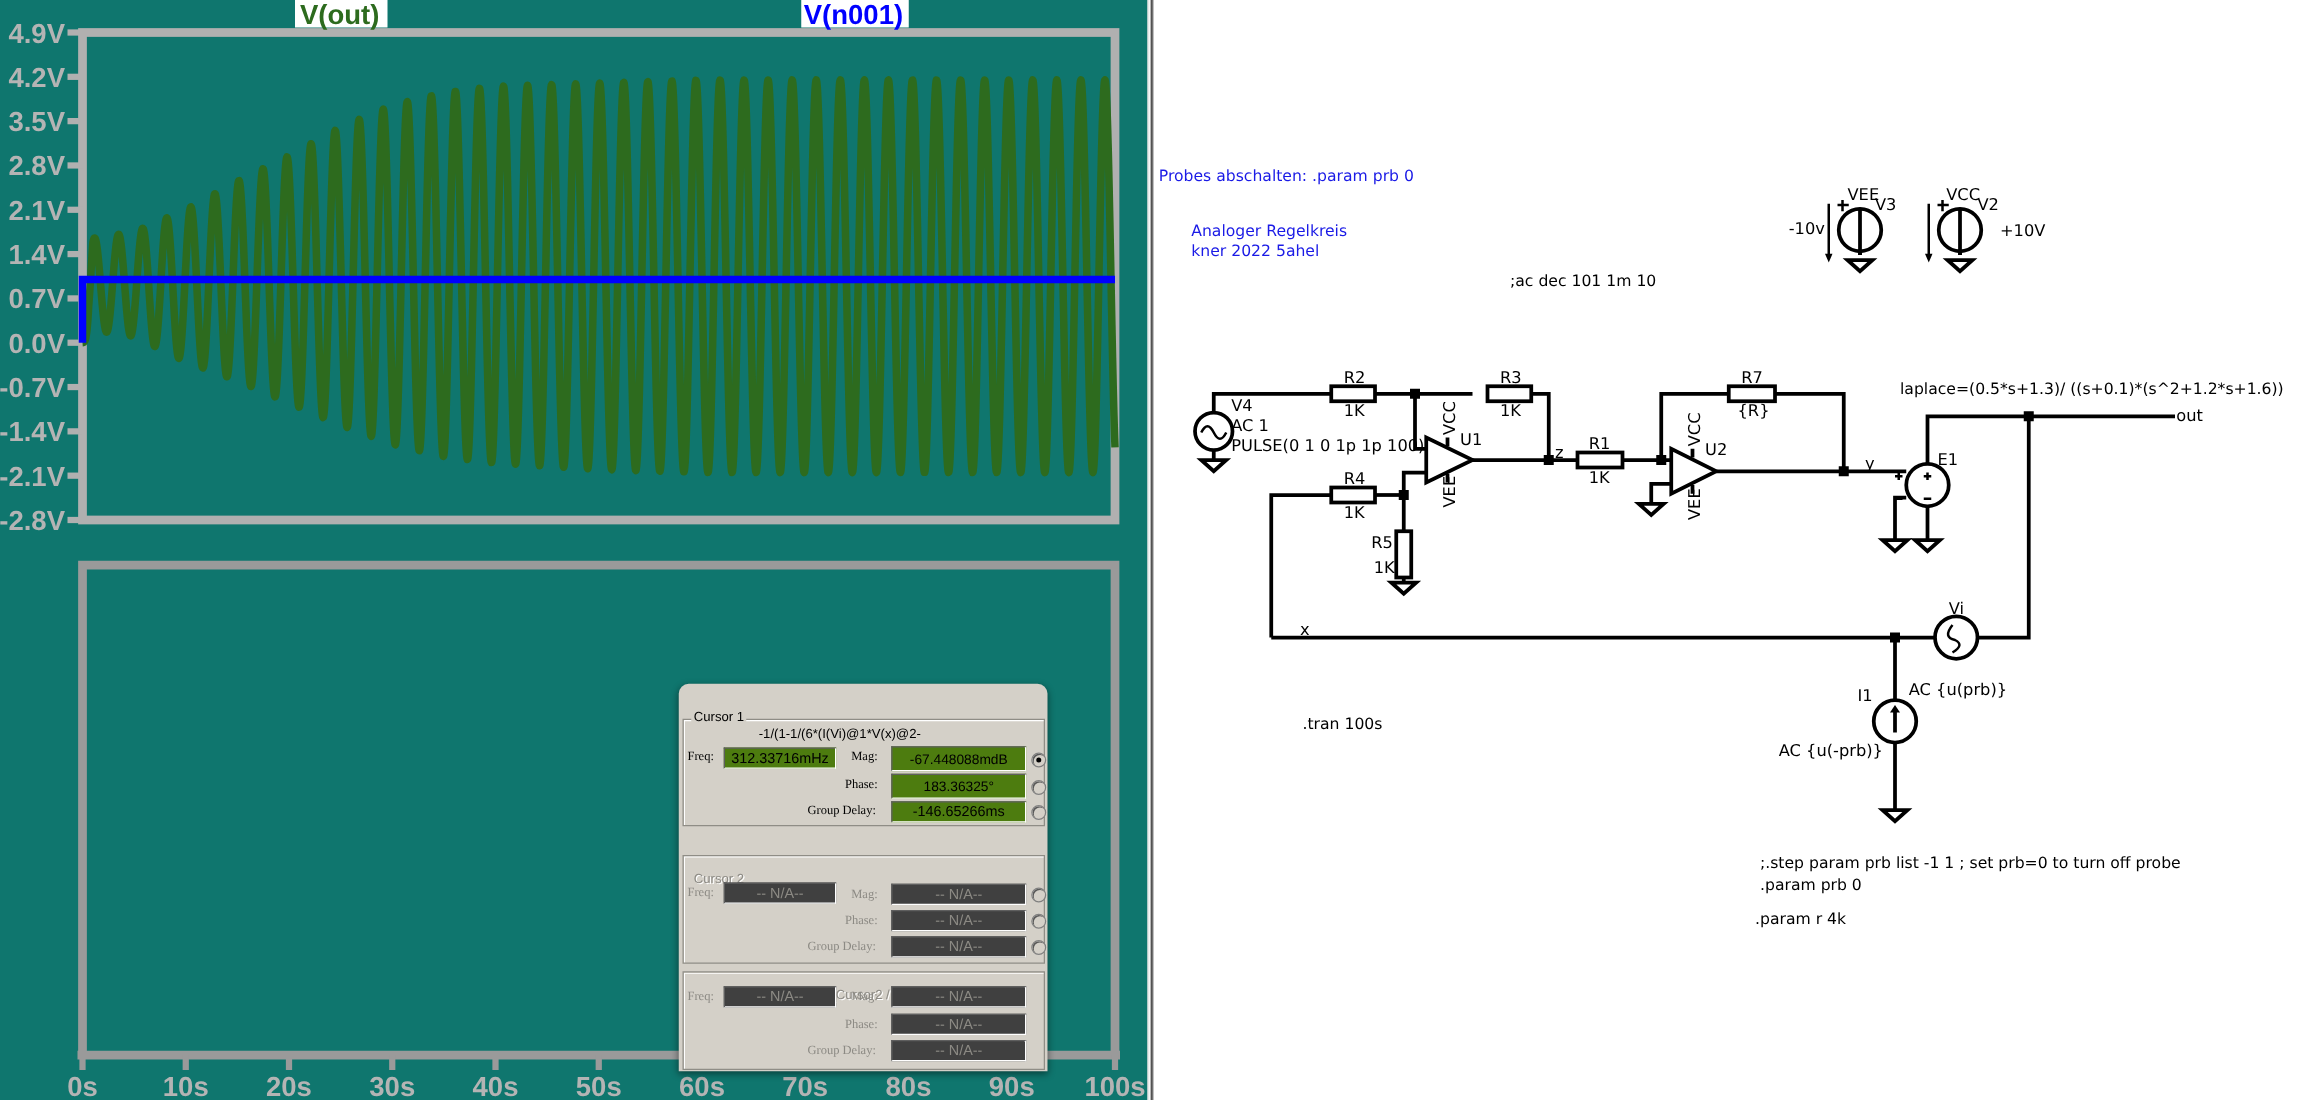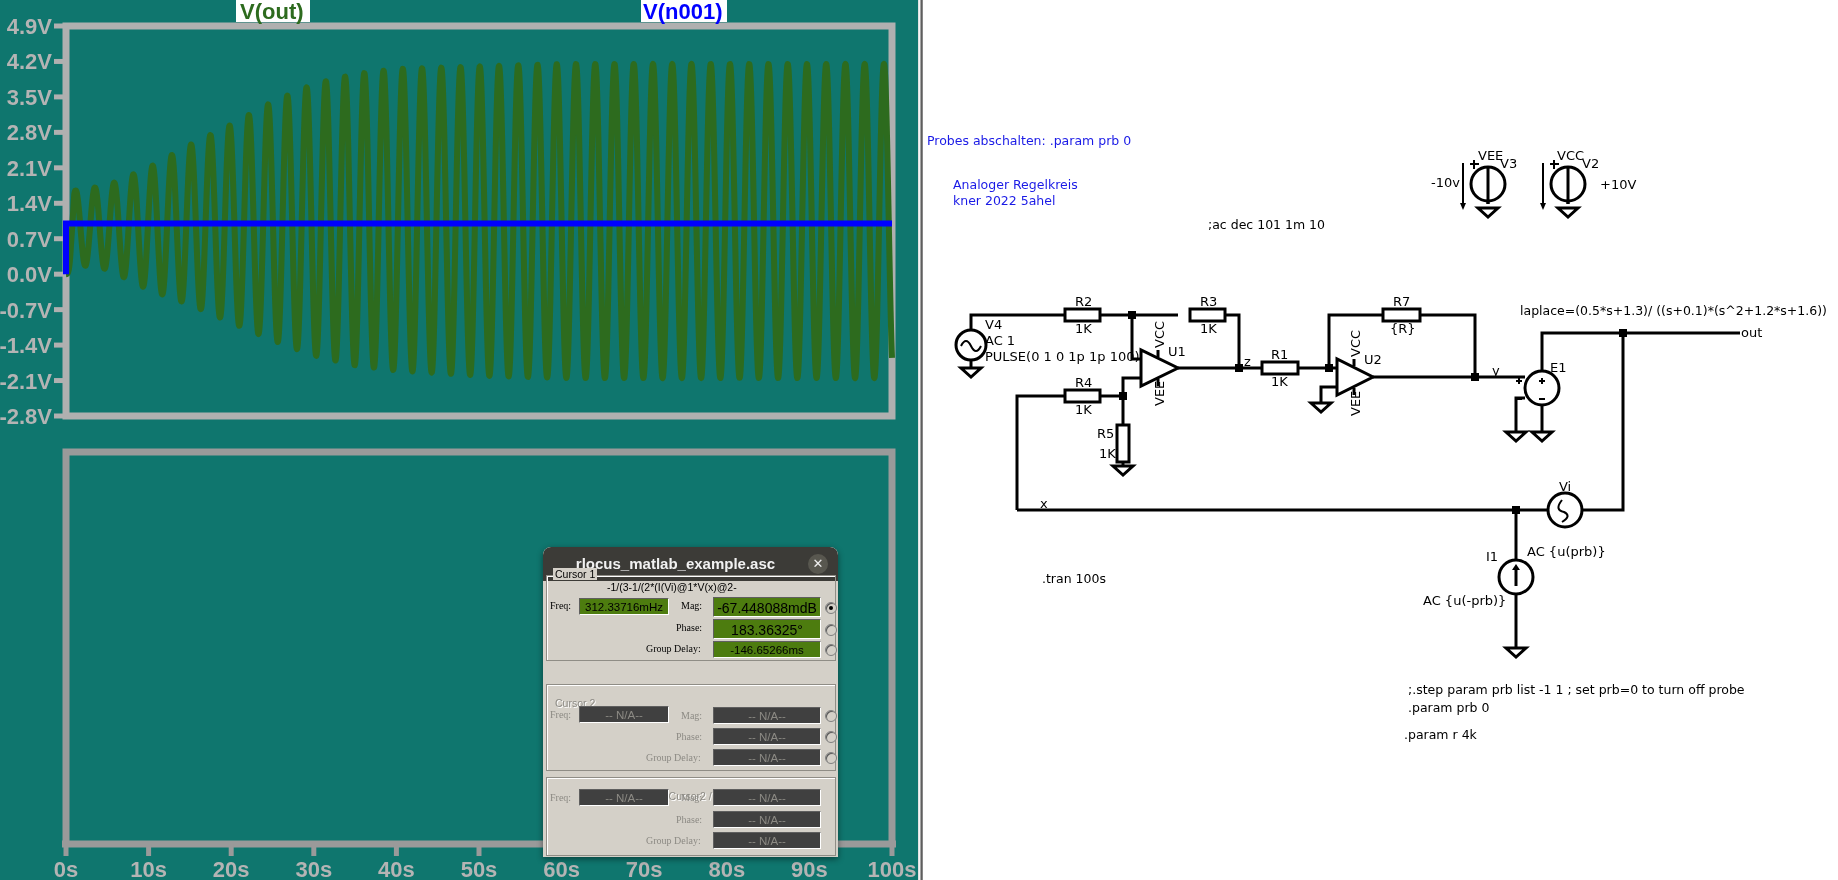--- a/index.html
+++ b/index.html
@@ -18,21 +18,21 @@
   #cursor-dialog { position:absolute; left:543px; top:547px; width:295px; height:310px; background:#d4d0c8; border-radius:8px 8px 0 0; box-shadow:0 2px 6px rgba(0,0,0,0.45); font-family:"Liberation Sans", sans-serif; overflow:hidden; }
   #dlg-titlebar { height:34px; background:#3c3b37; border-radius:8px 8px 0 0; position:relative; }
   #dlg-title { position:absolute; left:0; right:30px; top:8px; text-align:center; color:#f2f2f2; font-size:15px; font-weight:bold; }
   #dlg-close { position:absolute; right:10px; top:7px; width:20px; height:20px; border-radius:50%; background:#58574f; color:#eeeeee; font-size:13px; line-height:20px; text-align:center; cursor:pointer; }
   .group { position:absolute; left:3px; width:288px; border:1px solid #8f8d86; box-shadow:inset 1px 1px 0 #ffffff; }
   .group-legend { position:absolute; top:-8px; background:#d4d0c8; font-size:10.5px; padding:0 2px; color:#000; }
   .group.disabled .group-legend { color:#8c8a84; text-shadow:1px 1px 0 #fff;margin-top:20px; }
   .lbl { position:absolute; font-size:10px; color:#000;font-family:Liberation Serif, serif; }
   .disabled .lbl { color:#8c8a84; }
   .fld { position:absolute; height:17px; background:#4d7c0f; border-top:1px solid #5f5f5f; border-left:1px solid #5f5f5f; border-right:1px solid #ffffff; border-bottom:1px solid #ffffff; font-size:11.5px; line-height:17px; text-align:center; color:#000; box-sizing:border-box; padding-top:0; }
-  .fld.big { font-size:14px; }
+  .fld.big { font-size:11px; }
   .disabled .fld { background:#404040; color:#8c8a84; }
   .radio { position:absolute; width:10px; height:10px; border-radius:50%; border:1px solid #808080; background:#d4d0c8; box-shadow:inset 1px 1px 0 #5a5a5a; }
   .radio.on::after { content:""; position:absolute; left:3px; top:3px; width:4px; height:4px; border-radius:50%; background:#000; }
   .formula { position:absolute; left:60px; top:5px; font-size:10.5px; color:#000; }
 </style>
 </head>
 <body>
 
 <div id="plot-pane">
   <svg id="plot-svg" width="918" height="880">
@@ -265,28 +265,24 @@
     <text x="1600" y="189">+10V</text>
 
     <text x="1244" y="366">z</text>
     <text x="1492" y="375">y</text>
     <text x="1040" y="508">x</text>
     <text x="1741" y="337">out</text>
   </svg>
 </div>
 
 <div id="cursor-dialog">
-  <div id="dlg-titlebar">
-    <div id="dlg-title">rlocus_matlab_example.asc</div>
-    <div id="dlg-close">✕</div>
-  </div>
 
   <div class="group" style="top:28px;height:84px;">
     <span class="group-legend" style="left:6px;">Cursor 1</span>
-    <div class="formula">-1/(3-1/(2*(I(Vi)@1*V(x)@2-</div>
+    <div class="formula">-1/(1-1/(6*(I(Vi)@1*V(x)@2-</div>
     <span class="lbl" style="left:3px;top:24px;">Freq:</span>
     <div class="fld" style="left:32px;top:22px;width:90px;">312.33716mHz</div>
     <span class="lbl" style="left:134px;top:24px;">Mag:</span>
     <div class="fld big" style="left:166px;top:21px;width:108px;height:20px;line-height:20px;">-67.448088mdB</div>
     <div class="radio on" style="left:278px;top:26px;"></div>
     <span class="lbl" style="left:129px;top:46px;">Phase:</span>
     <div class="fld big" style="left:166px;top:43px;width:108px;height:20px;line-height:20px;">183.36325°</div>
     <div class="radio" style="left:278px;top:48px;"></div>
     <span class="lbl" style="left:99px;top:67px;">Group Delay:</span>
     <div class="fld" style="left:166px;top:65px;width:108px;">-146.65266ms</div>

